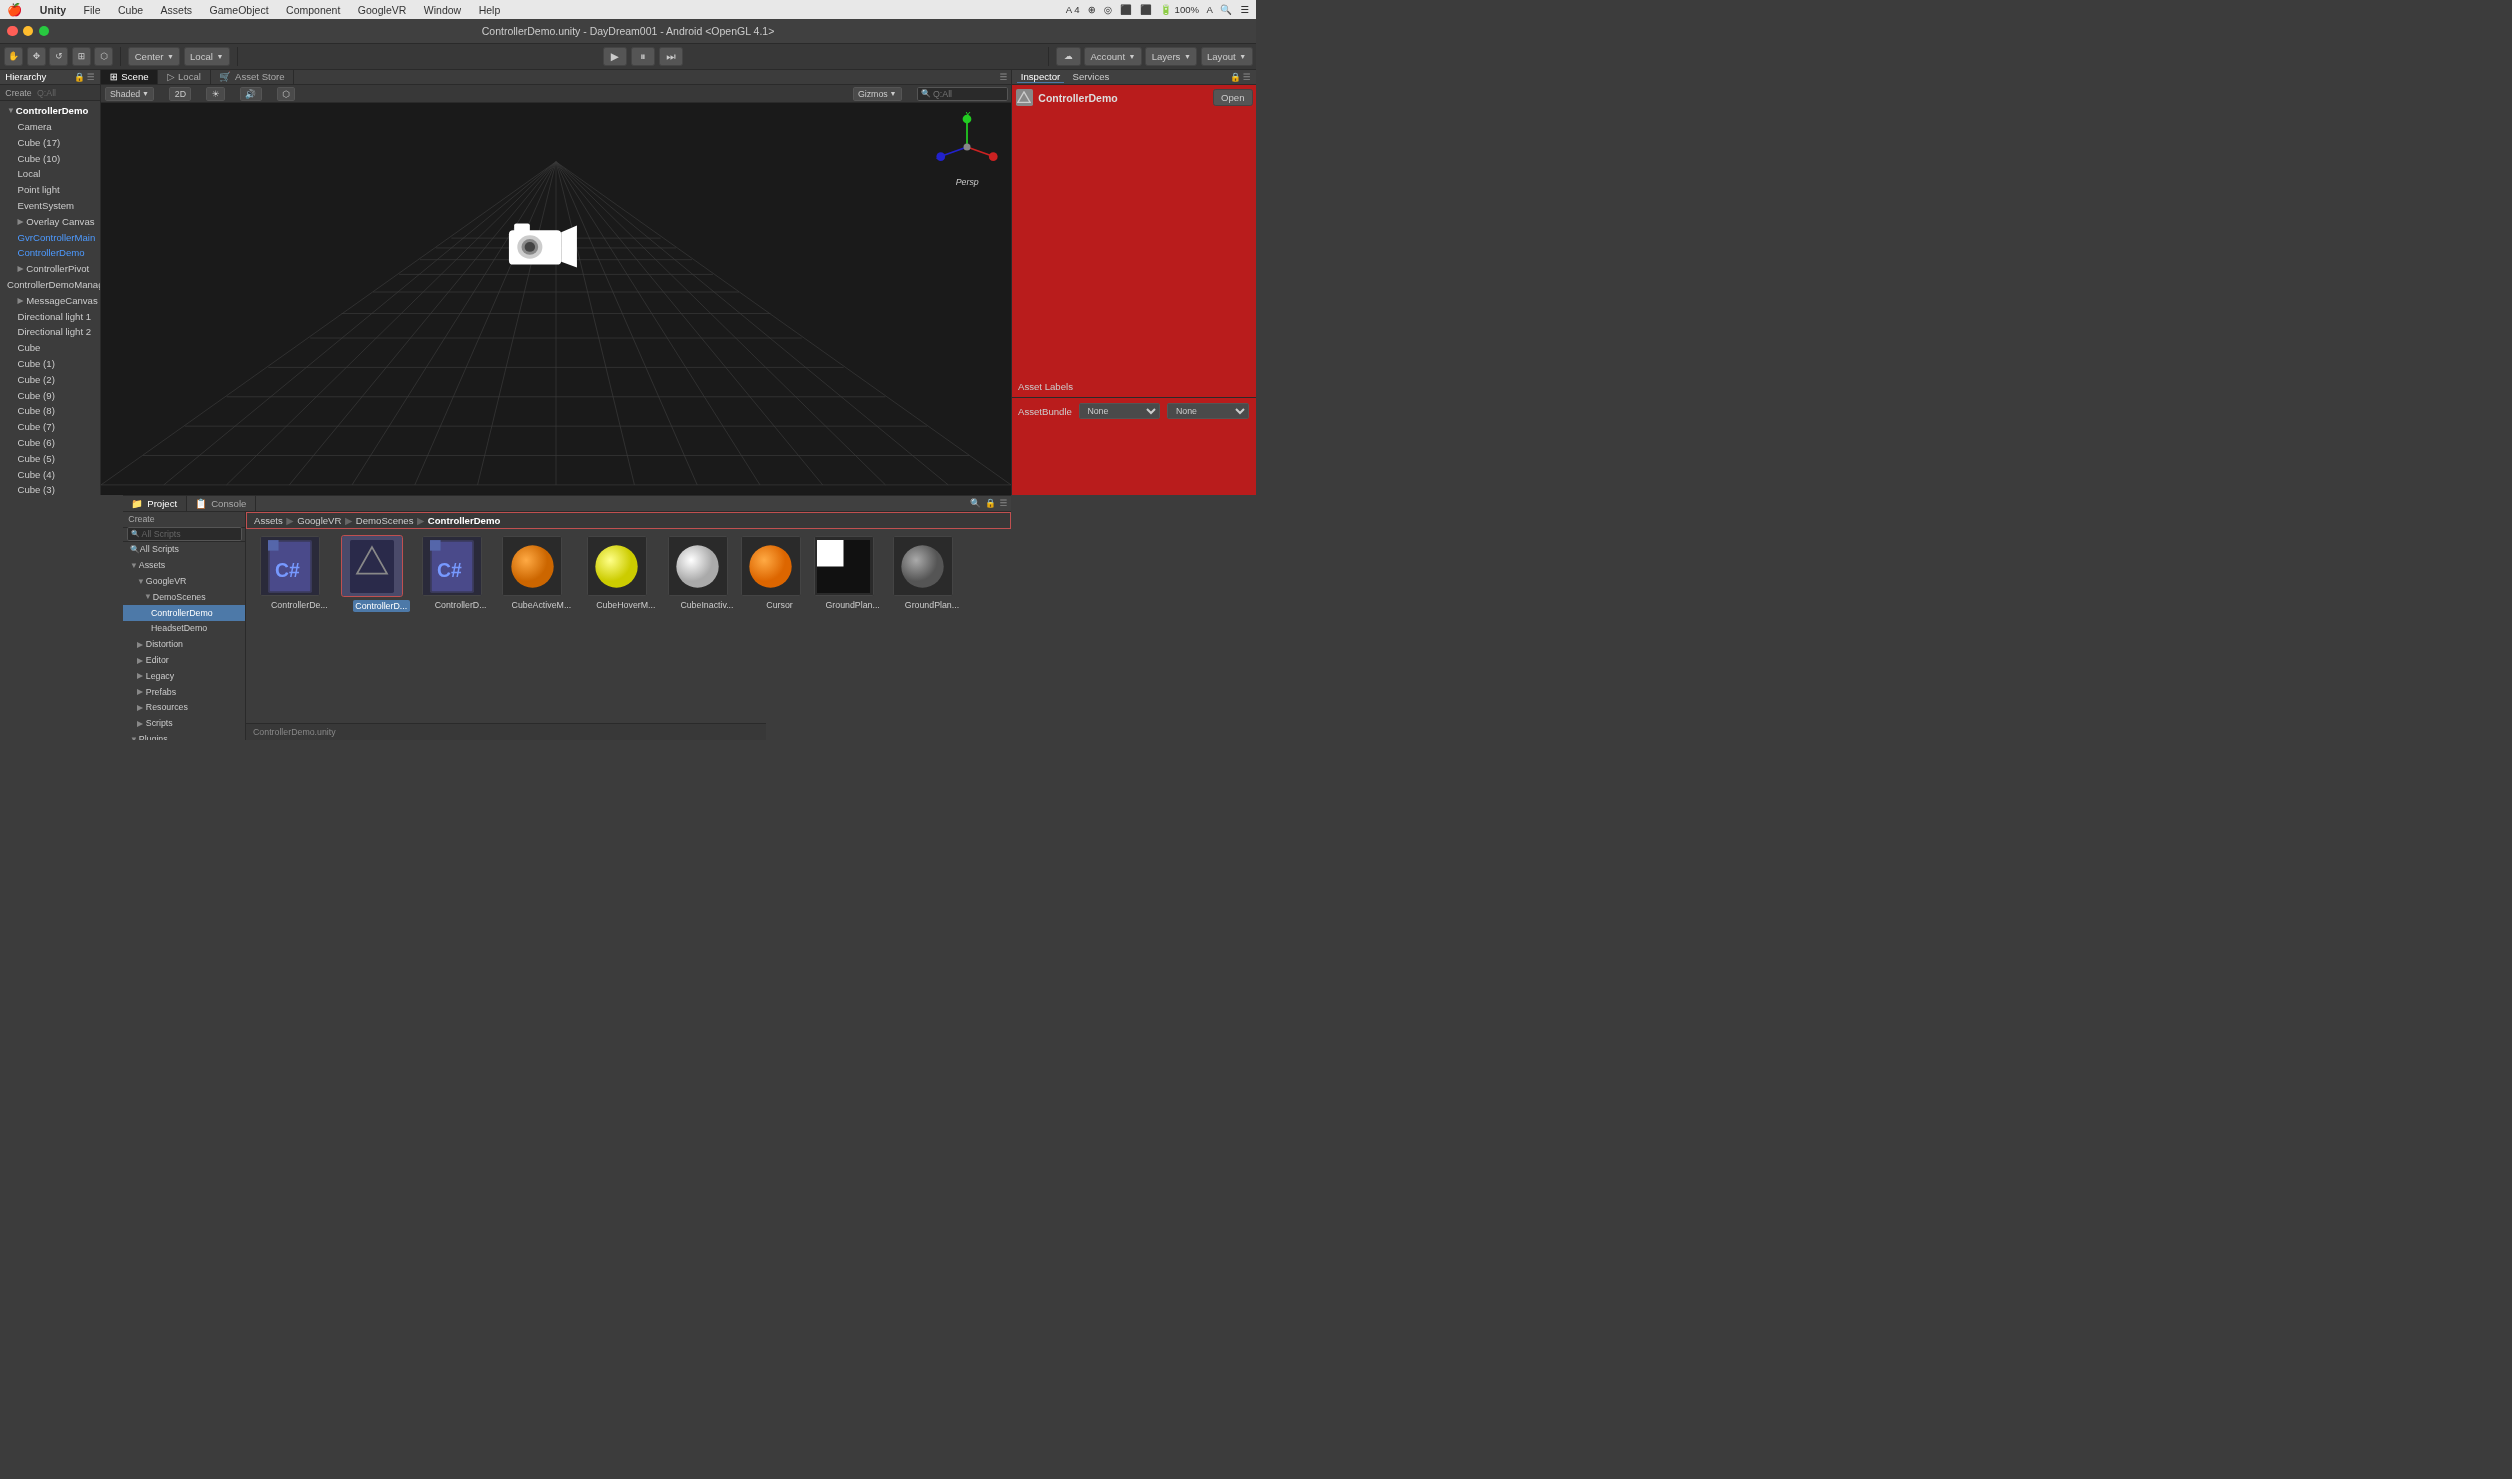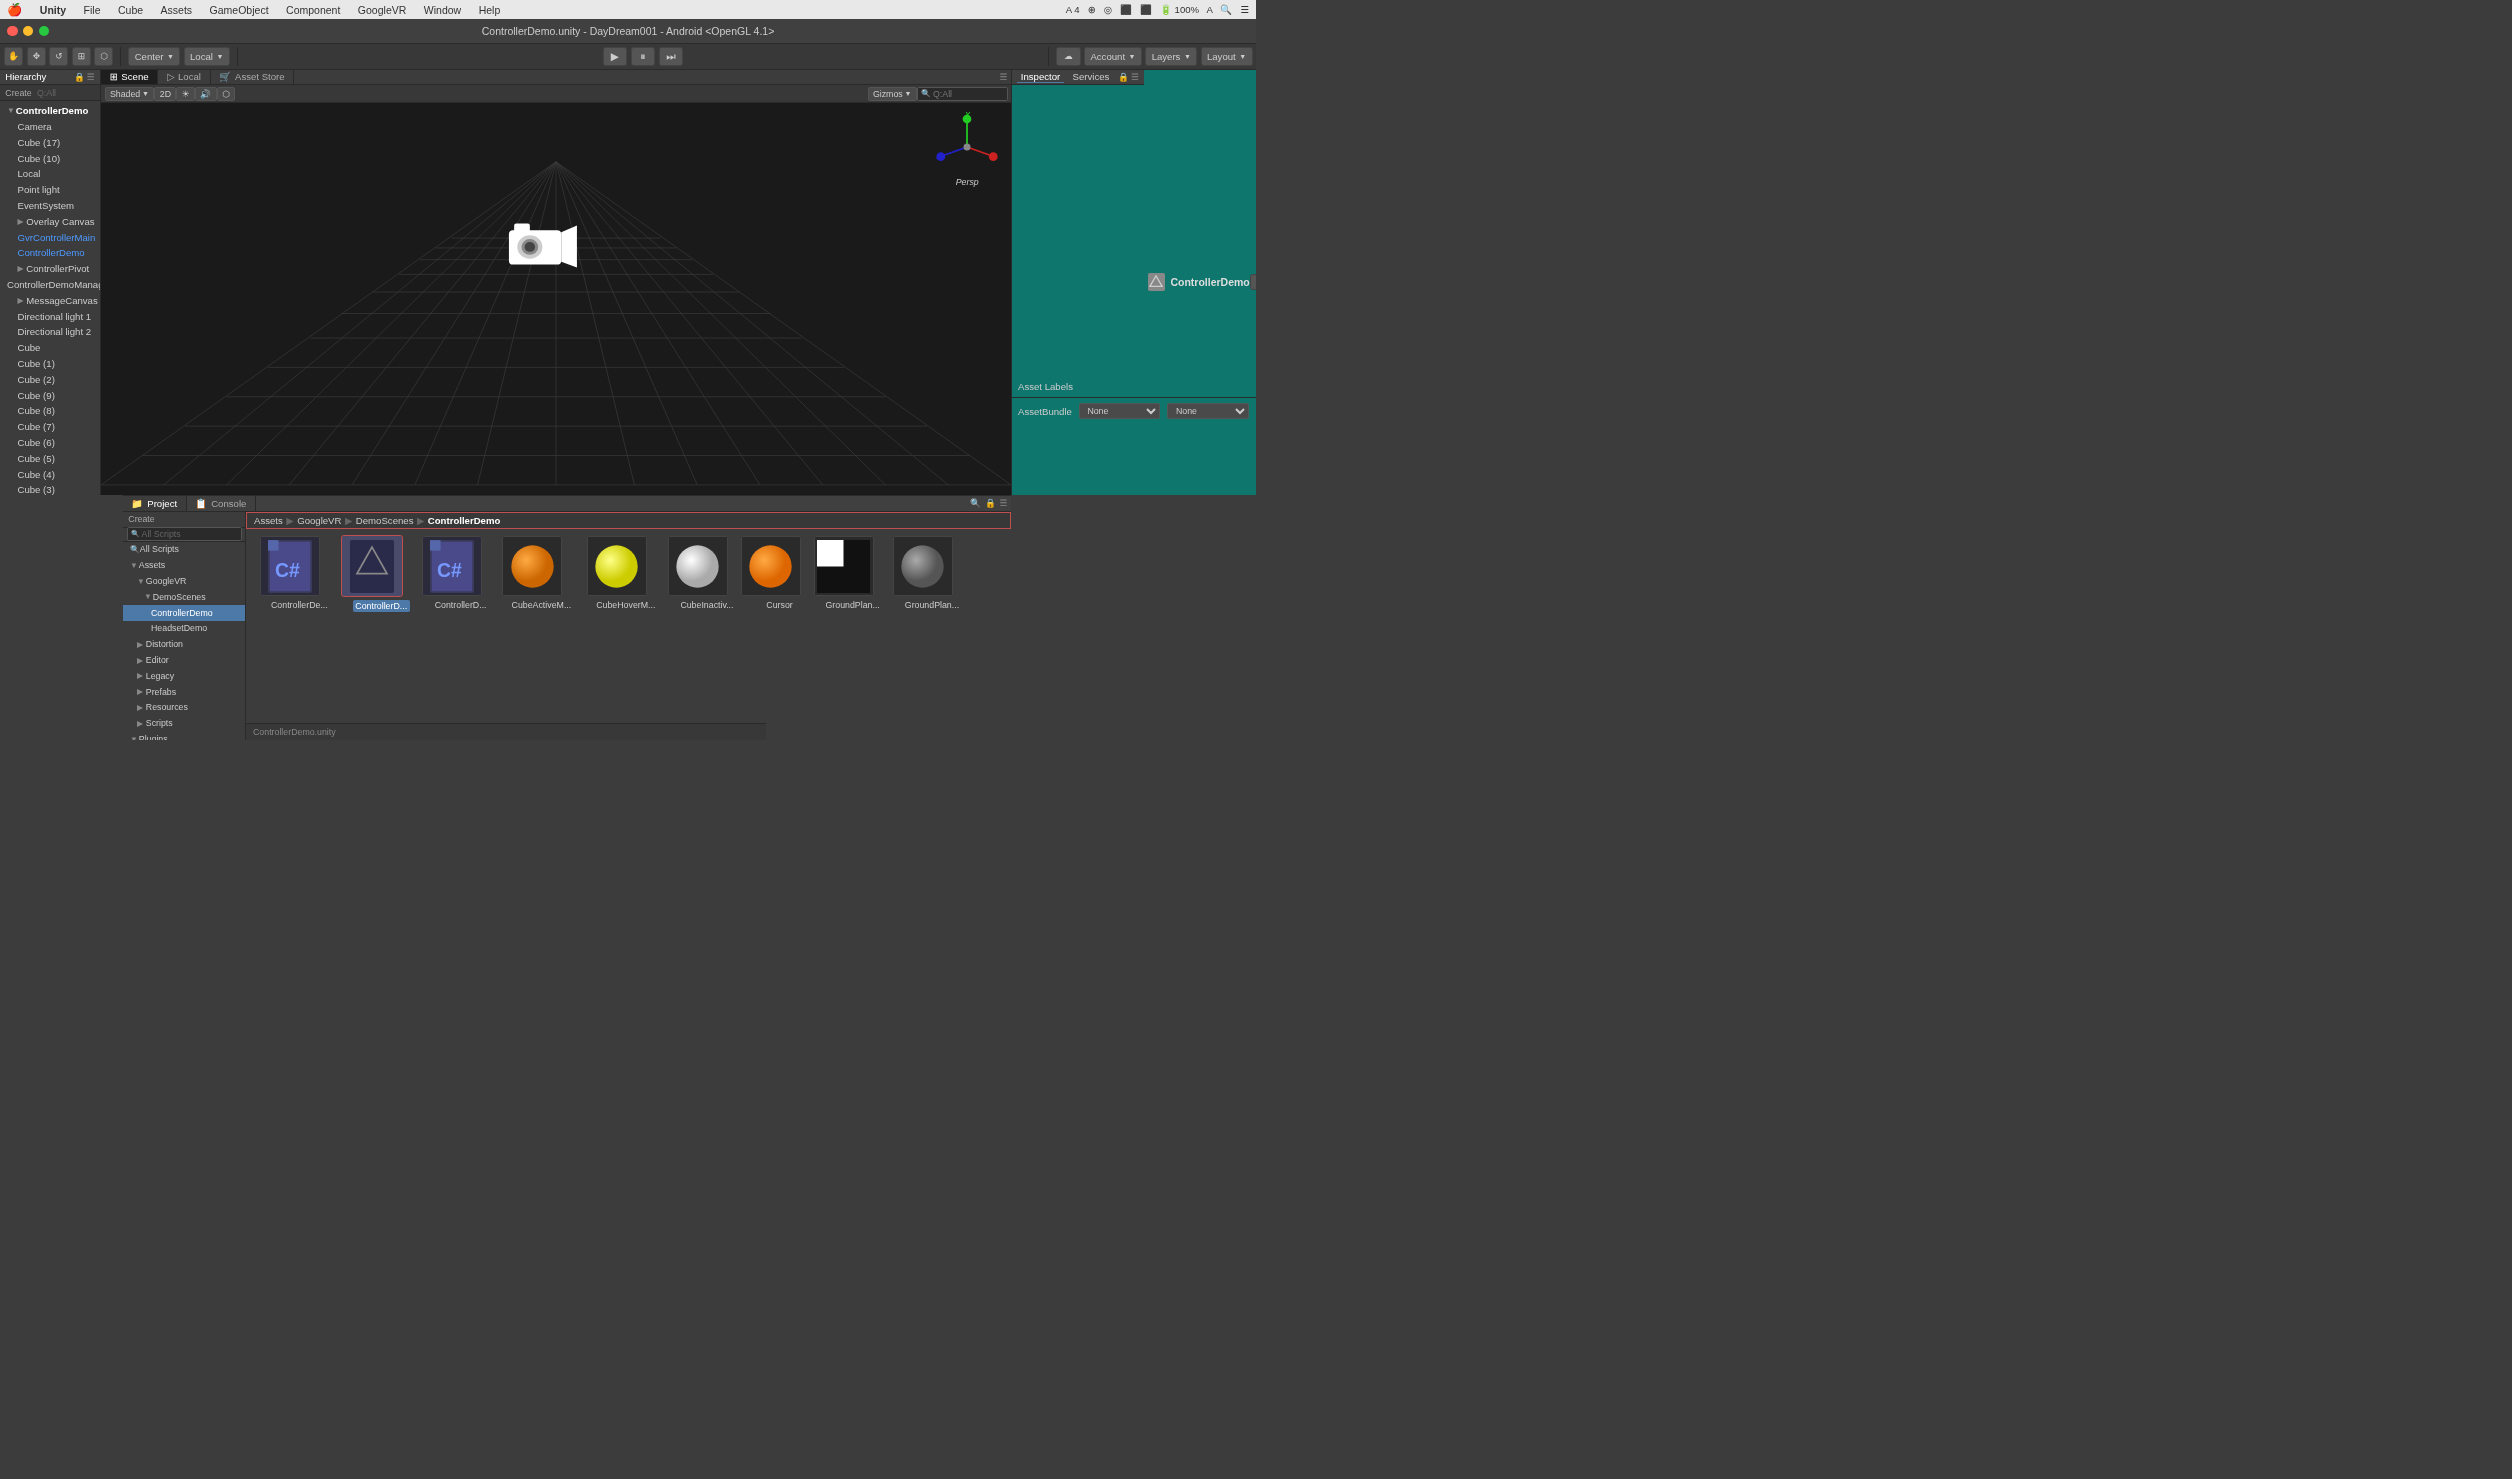--- a/index.html
+++ b/index.html
@@ -262,21 +262,21 @@
     .center-tab.active {
       background: #1e1e1e;
       color: #fff;
     }
     .scene-controls {
       height: 17.5px;
       background: #383838;
       display: flex;
       align-items: center;
       padding: 0 3.5px;
-      gap: 0;
+      gap: 15px;
       border-bottom: 0.9px solid #2a2a2a;
     }
     .scene-btn {
       height: 14px;
       background: #4a4a4a;
       border: 0.9px solid #555;
       border-radius: 1.8px;
       cursor: pointer;
       display: flex;
       align-items: center;
@@ -297,24 +297,24 @@
       position: absolute;
       top: 8.8px;
       right: 8.8px;
       width: 70px;
       height: 70px;
     }
 
     
     .right-panel {
       width: 245px;
-      background: #0f766e;
+      background: #b91c1c;
       border-left: 0.9px solid #2a2a2a;
       display: flex;
-      flex-direction: row;
+      flex-direction: column;
       flex-shrink: 0;
     }
     .right-panel-header {
       height: 15.8px;
       background: #404040;
       display: flex;
       align-items: center;
       padding: 0 5.3px;
       gap: 5.3px;
       border-bottom: 0.9px solid #2a2a2a;

